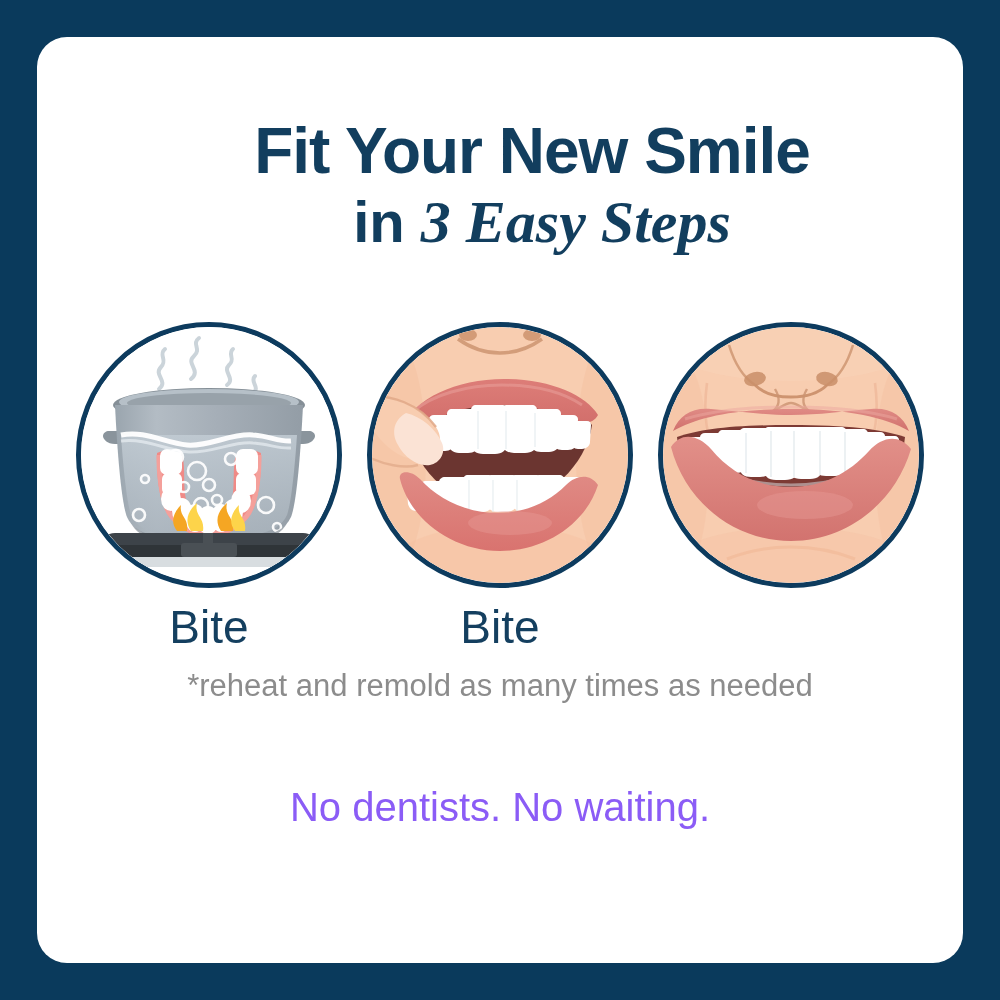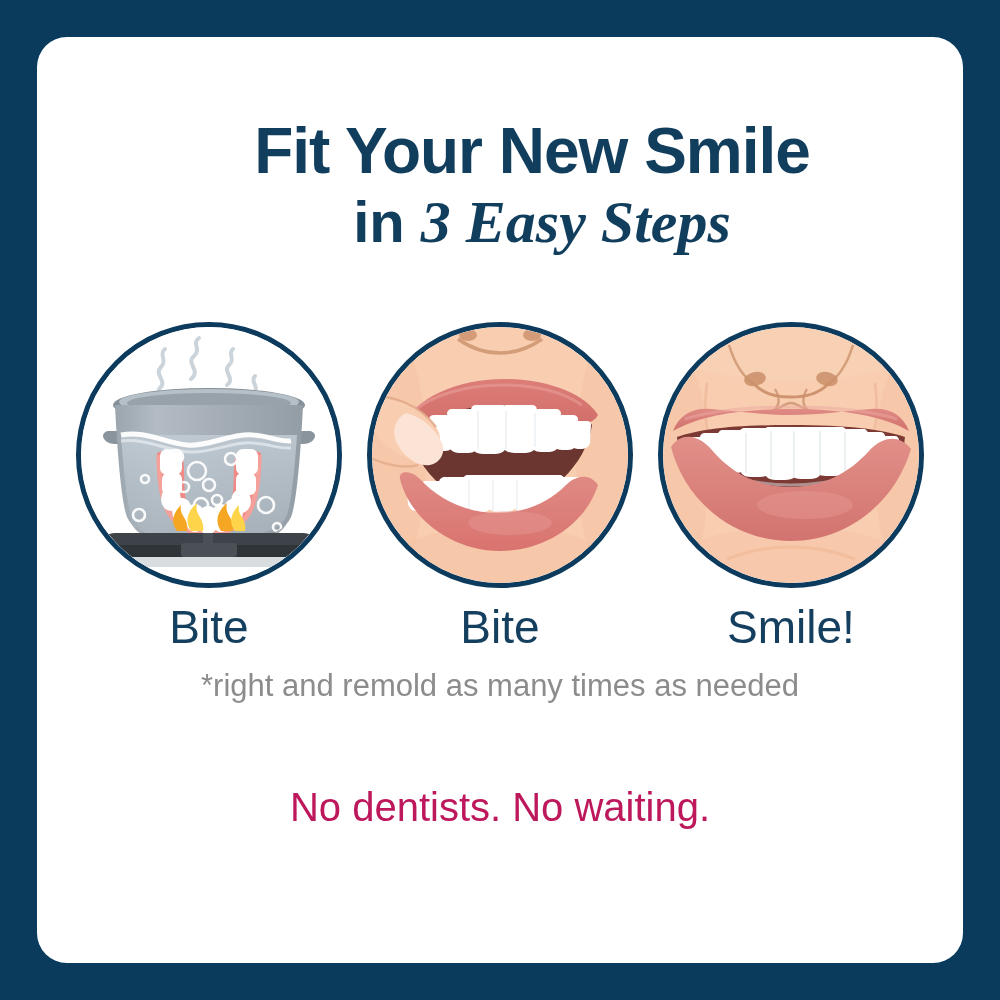--- a/index.html
+++ b/index.html
@@ -95,21 +95,21 @@
     font-size: 31px;
     line-height: 38px;
     color: #8c8c8c;
   }
 
   
   #tagline {
     position: absolute;
     left: 0; top: 742px; width: 926px;
     text-align: center;
-    color: #be185d;
+    color: #8b5cf6;
     font-size: 40px;
     line-height: 56px;
   }
   #tagline span { display: block; }
 </style>
 </head>
 <body>
 
 <div id="frame">
   <div id="card">
@@ -362,25 +362,24 @@
 
               <path d="M22 126 c28 20 64 32 106 32 c42 0 78 -12 106 -32" fill="none" stroke="#dfe6ea" stroke-width="3" opacity="0.5"></path>
 
               <path d="M8 120 c14 54 62 94 120 94 c56 0 104 -38 120 -92 c-12 -16 -30 -12 -42 2 c-20 22 -46 36 -78 36 c-34 0 -60 -14 -80 -38 c-12 -14 -30 -18 -40 -2 z" fill="url(#lipBot3)"></path>
               <ellipse cx="142" cy="178" rx="48" ry="14" fill="#e79a94" opacity="0.45"></ellipse>
 
               <path d="M64 232 c20 -8 42 -12 64 -12 s44 4 64 12" fill="none" stroke="#f1b997" stroke-width="3" opacity="0.65"></path>
             </g>
           </svg>
         </div>
-        <div class="step-label">Smile!</div>
       </div>
 
     </div>
 
-    <div id="footnote">*right and remold as many times as needed</div>
+    <div id="footnote">*reheat and remold as many times as needed</div>
 
     <div id="tagline">
       <span>No dentists. No waiting.</span>
     </div>
 
   </div>
 </div>
 
 </body></html>

